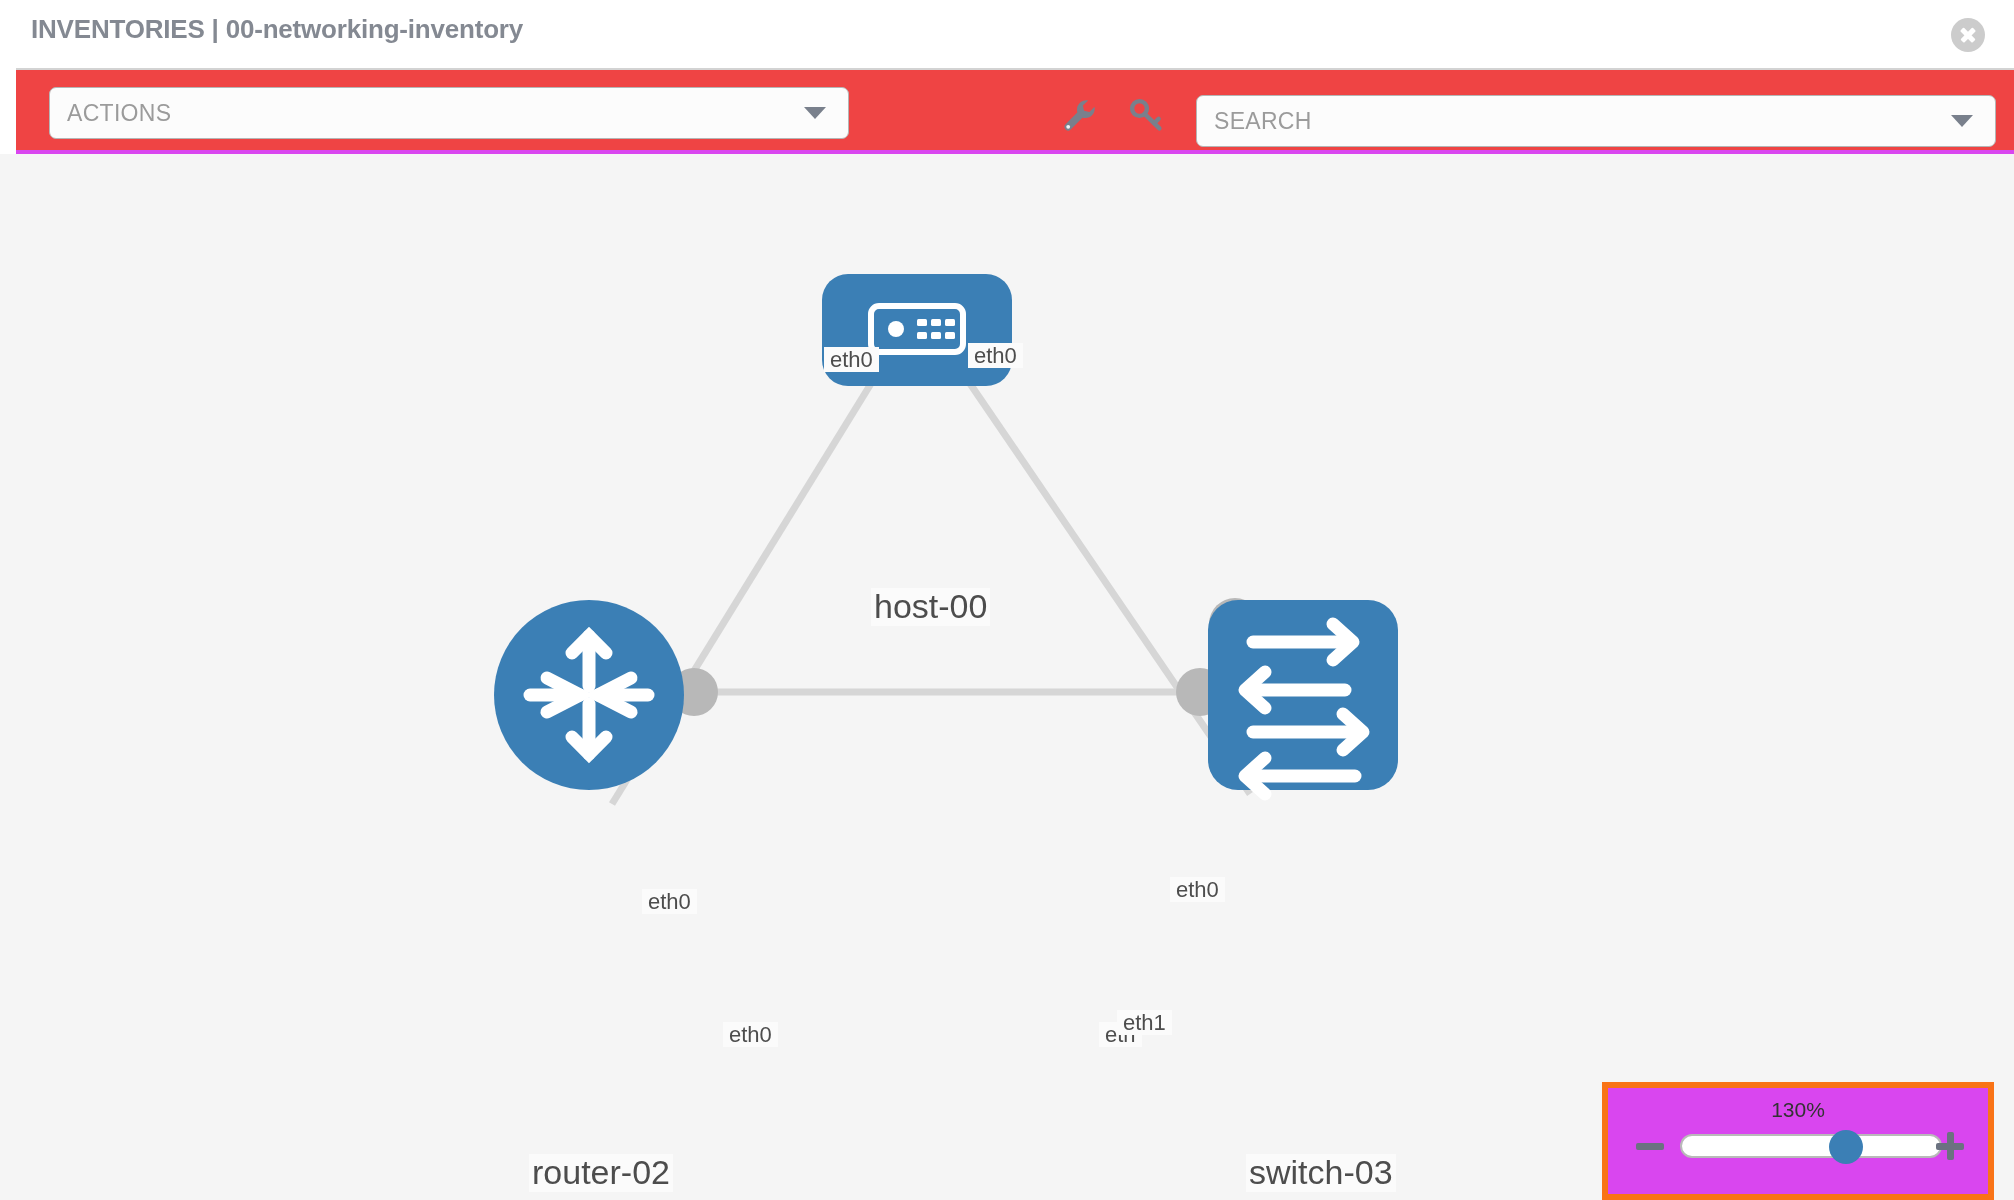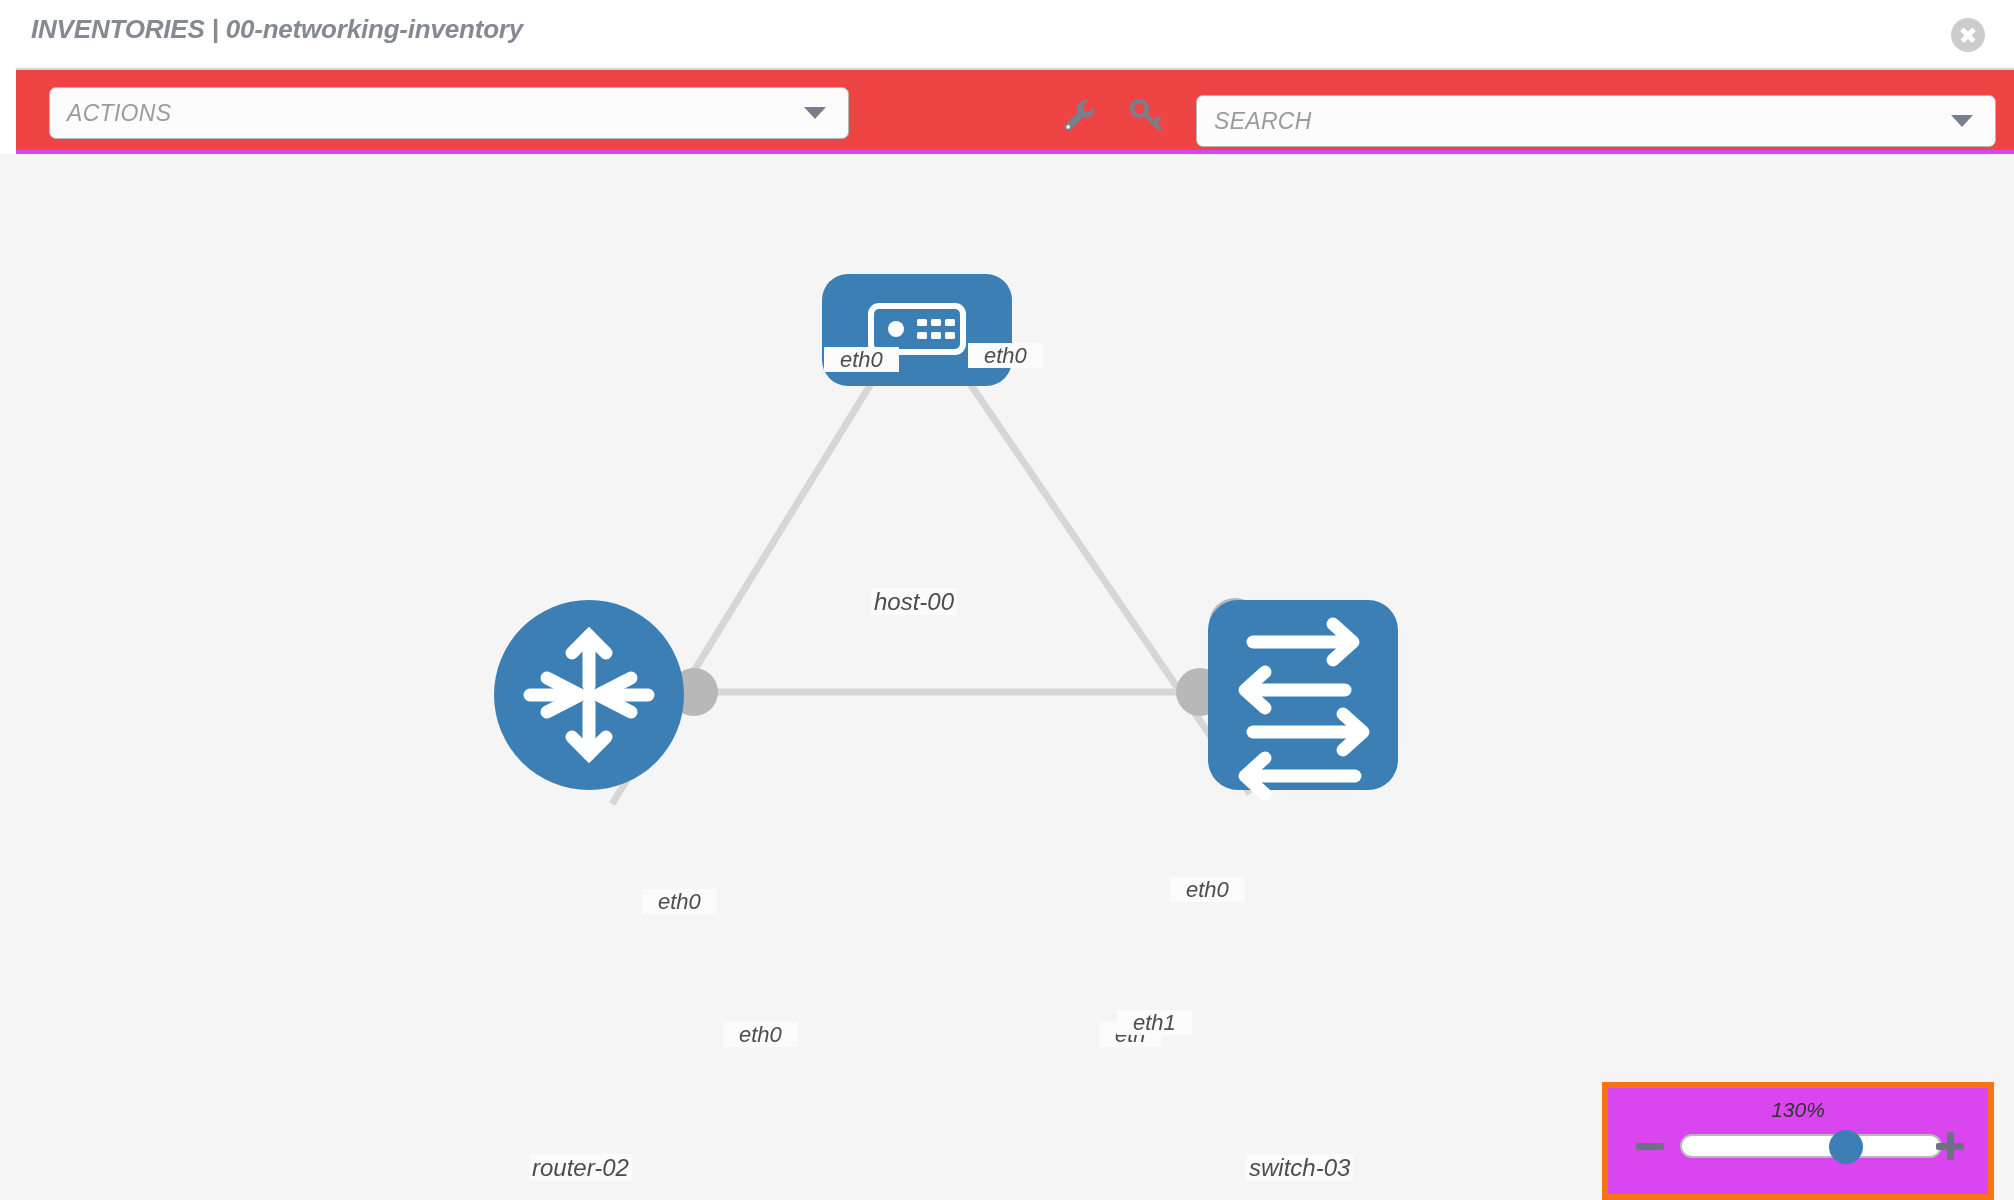--- a/index.html
+++ b/index.html
@@ -2,21 +2,21 @@
 <html><head>
 <meta charset="utf-8">
 <style>
   * { box-sizing: border-box; margin: 0; padding: 0; }
   html, body {
     width: 2014px; height: 1200px;
     font-family: "Liberation Sans", sans-serif;
     background: #ffffff;
     overflow: hidden;
   }
-  #app { position: relative; width: 2014px; height: 880px; font-style: italic; }
+  #app { position: relative; width: 2014px; height: 880px; }
 
   
   .header {
     position: absolute; left: 0; top: 0; width: 2014px; height: 68px;
     background: #ffffff;
   }
   .header-title {
     position: absolute; left: 31px; top: 14px;
     font-size: 26px; font-weight: bold; color: #848992;
     font-stretch: condensed; letter-spacing: -0.2px;
@@ -83,22 +83,22 @@
   .topology { position: absolute; left: 0; top: 0; width: 2014px; height: 1046px; }
 
   
   .lbl {
     position: absolute;
     background: #fbfbfb;
     color: #4d4d4d;
     white-space: nowrap;
     line-height: 1.05;
   }
-  .lbl-iface { font-size: 22px; padding: 1px 16px; }
-  .lbl-node  { font-size: 24px; padding: 1px 3px; color: #4d4d4d; }
+  .lbl-iface { font-size: 22px; padding: 1px 6px; }
+  .lbl-node  { font-size: 34px; padding: 1px 3px; color: #4d4d4d; }
 
   
   .zoom-panel {
     position: absolute; left: 1602px; top: 1082px;
     width: 392px; height: 118px;
     background: #d946ef; border: 6px solid #f97316;
   }
   .zoom-value {
     position: absolute; left: 0; right: 0; top: 10px;
     text-align: center; font-size: 21px; color: #333333;

